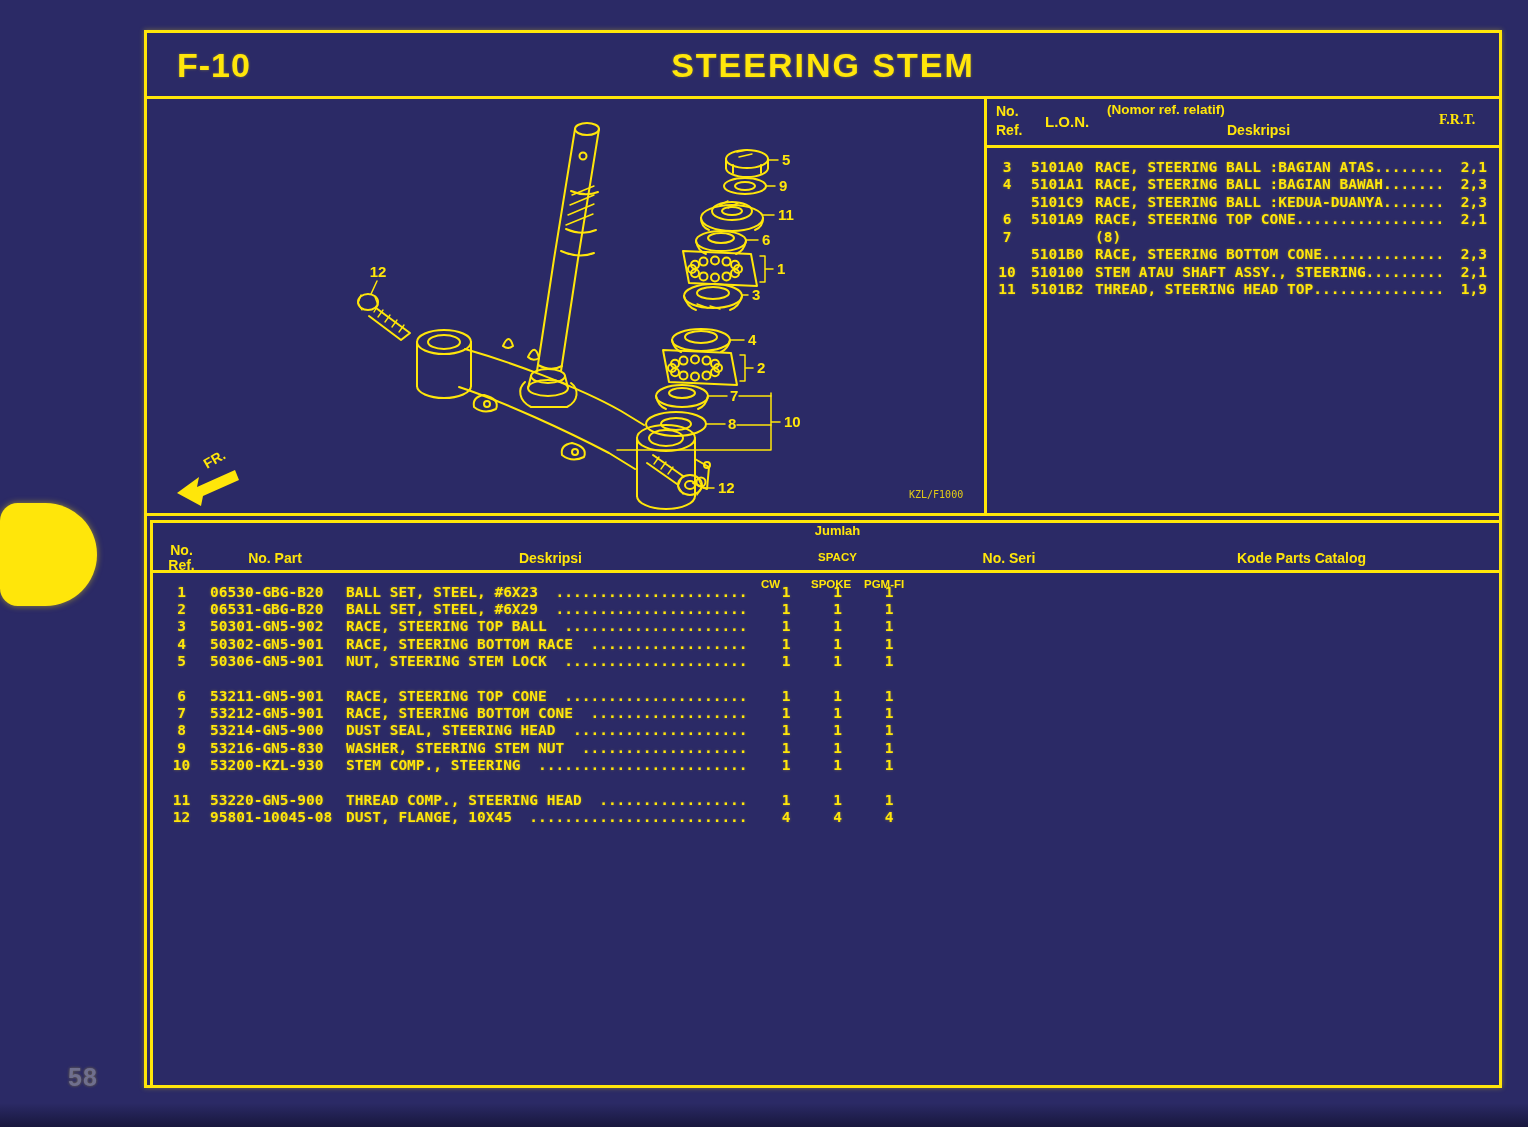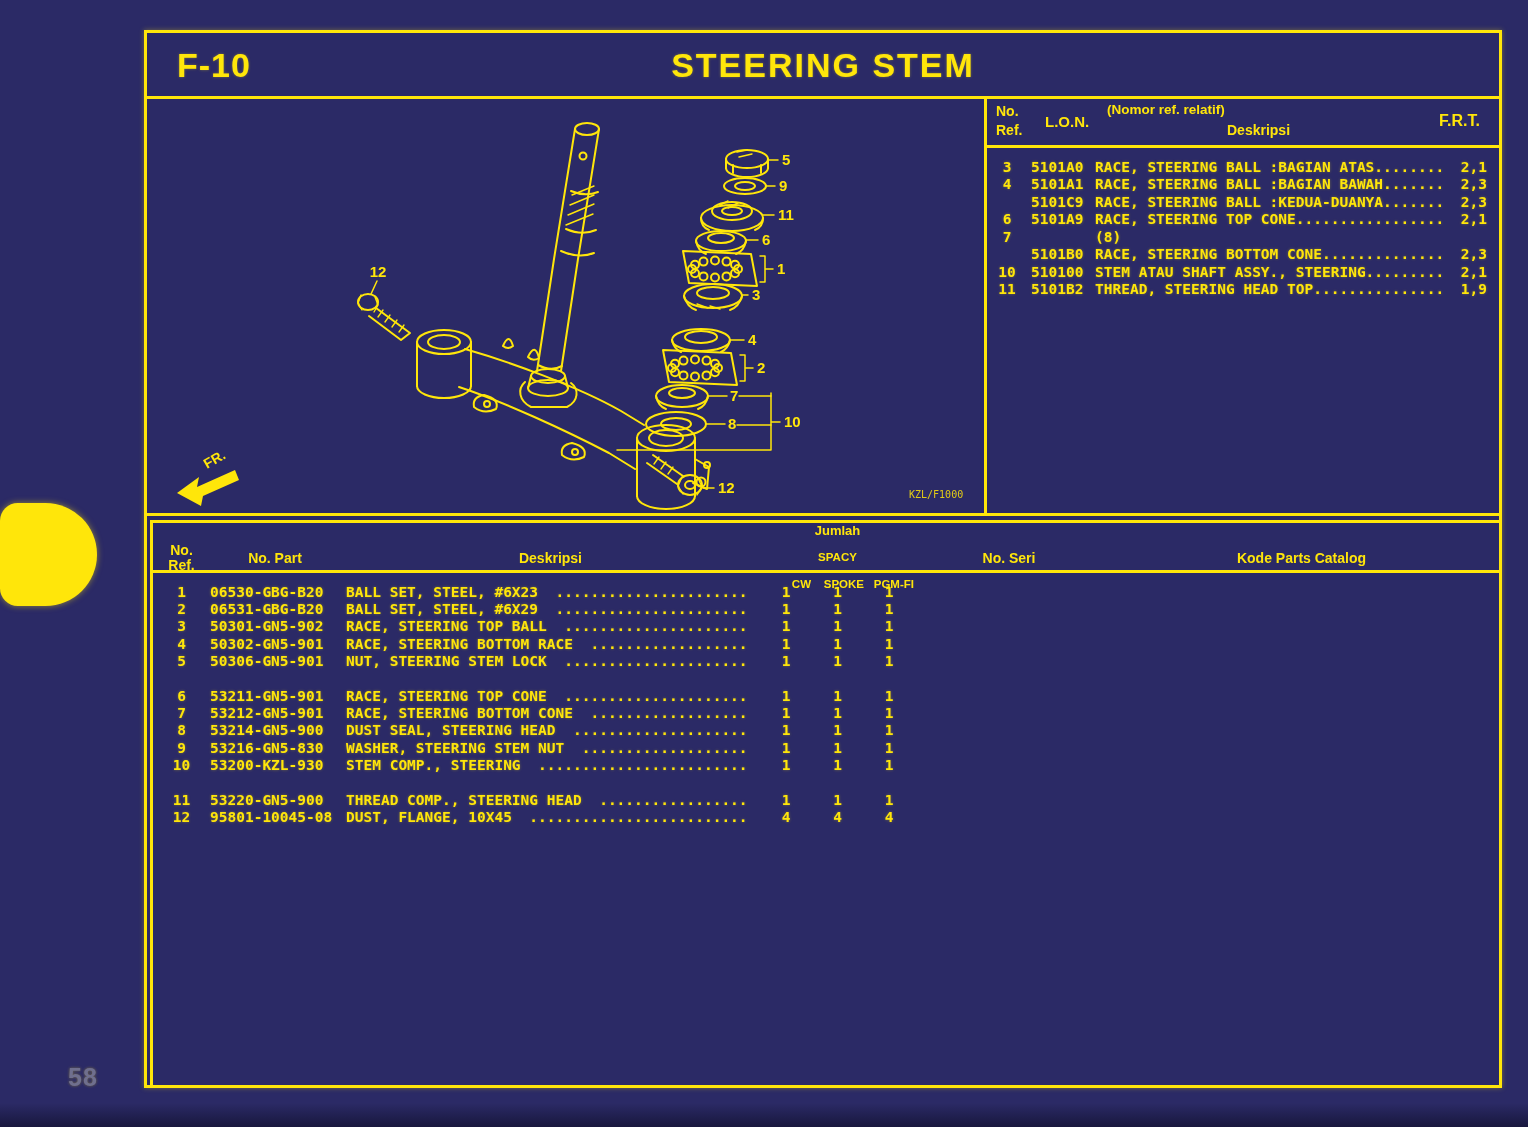--- a/index.html
+++ b/index.html
@@ -33,42 +33,42 @@
   
   .ref-panel{position:absolute;left:837px;top:0;right:0;height:417px;border-left:3px solid var(--yellow);}
   .ref-head{position:absolute;left:0;top:0;right:0;height:49px;border-bottom:3px solid var(--yellow);
             font-weight:bold;}
   .rh{position:absolute;font-size:14px;}
   .rh-no{left:9px;top:4px;}
   .rh-ref{left:9px;top:23px;}
   .rh-lon{left:58px;top:14px;font-size:15px;}
   .rh-relatif{left:120px;top:3px;font-size:13.5px;}
   .rh-desk{left:240px;top:23px;font-size:14px;}
-  .rh-frt{left:452px;top:13px;font-size:16px;}
+  .rh-frt{left:452px;top:13px;font-size:14px;font-family:Liberation Serif, serif;}
   .ref-rows{position:absolute;left:0;top:52px;right:0;bottom:0;padding-top:7px;
             font-family:"DejaVu Sans Mono", monospace;font-weight:bold;font-size:14.5px;}
   .ref-row{display:grid;grid-template-columns:40px 68px 1fr 56px;height:17.5px;align-items:center;}
   .ref-row .c-ref{text-align:center;}
   .ref-row .c-lon{padding-left:4px;white-space:pre;}
   .ref-row .c-desc{white-space:pre;overflow:hidden;}
   .ref-row .c-frt{text-align:right;padding-right:12px;}
   
   .split-line{position:absolute;left:0;top:480px;width:100%;height:3px;background:var(--yellow);}
   .lower-box{position:absolute;left:3px;top:487px;right:0;bottom:0;
              border-left:3px solid var(--yellow);border-top:3px solid var(--yellow);}
   .parts-head{position:absolute;left:0;top:0;right:0;height:50px;border-bottom:3px solid var(--yellow);
               display:grid;grid-template-columns:57px 130px 421px 153px 190px 1fr;
               align-items:center;font-weight:bold;font-size:14px;}
   .ph{ text-align:center;}
   .ph-noref{line-height:15px;}
   .jumlah-block{display:flex;flex-direction:column;align-items:stretch;font-size:11.5px;line-height:15px;gap:12px;}
   .jumlah-top{text-align:center;font-size:13px;}
   .jumlah-mid{text-align:center;}
   .jumlah-cols{display:grid;grid-template-columns:50px 53px 50px;}
-  .jumlah-cols span{text-align:right;}
+  .jumlah-cols span{text-align:left;}
   .parts-rows{position:absolute;left:0;top:53px;right:0;bottom:0;padding-top:7px;
               font-family:"DejaVu Sans Mono", monospace;font-weight:bold;font-size:14.5px;}
   .parts-group{margin-bottom:17px;}
   .parts-row{display:grid;grid-template-columns:57px 130px 421px 50px 53px 50px 190px 1fr;
              height:17.4px;align-items:center;}
   .parts-row .p-ref{text-align:center;}
   .parts-row .p-part{white-space:pre;}
   .parts-row .p-desc{padding-left:6px;white-space:pre;overflow:hidden;}
   .parts-row .p-qty{text-align:center;}
   

